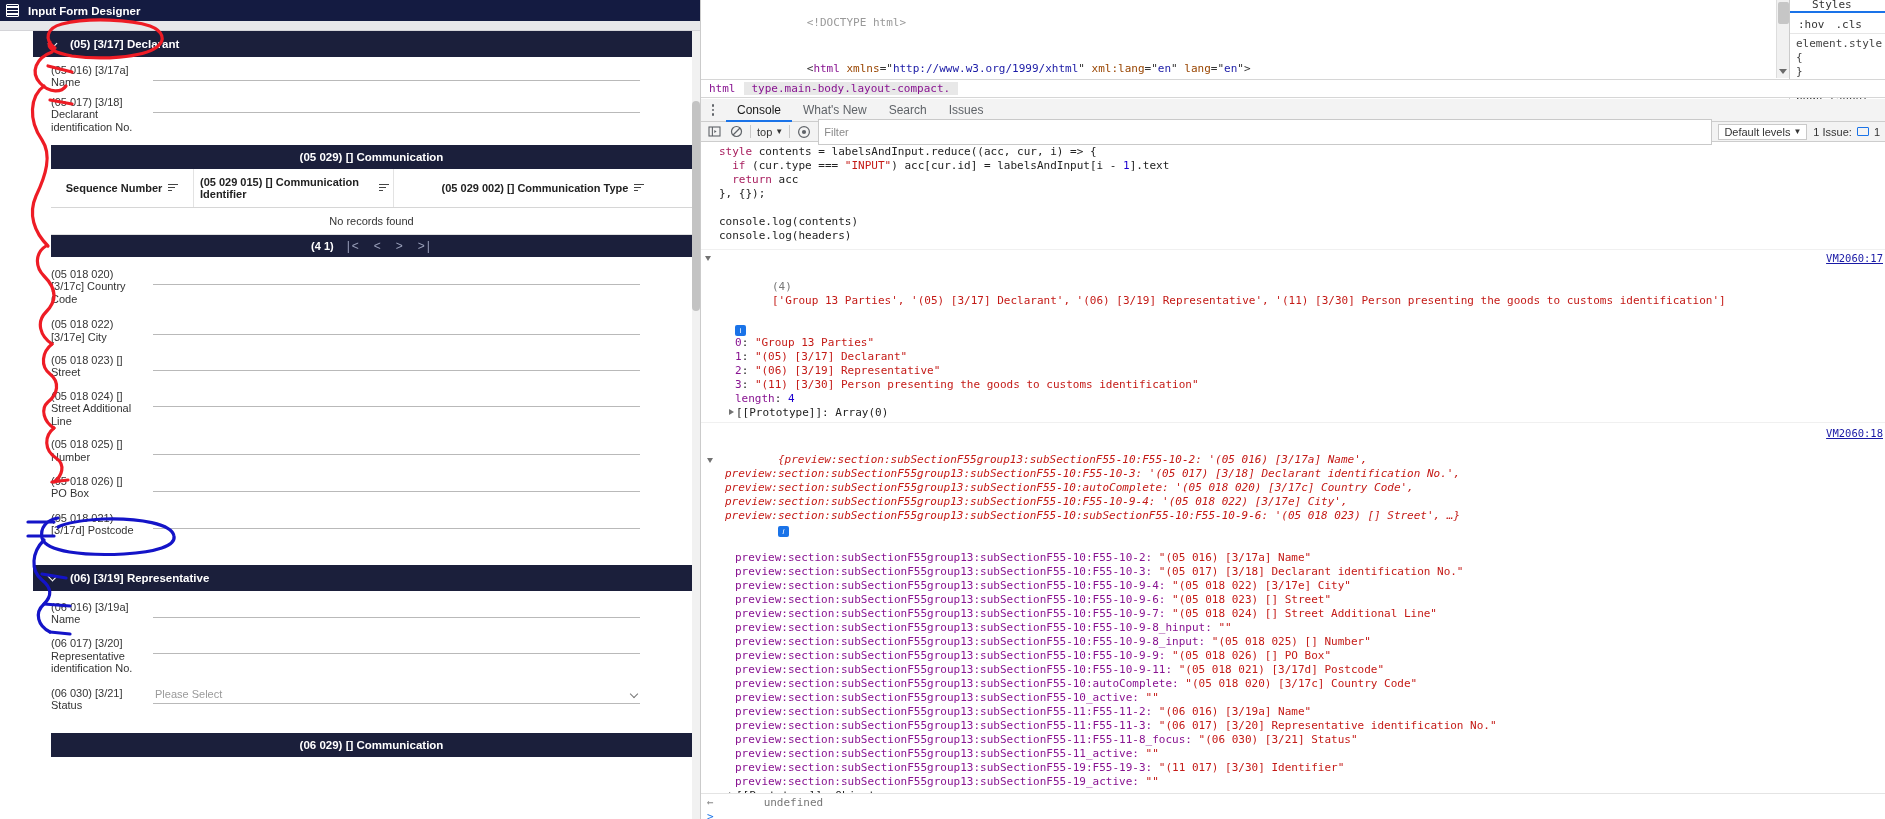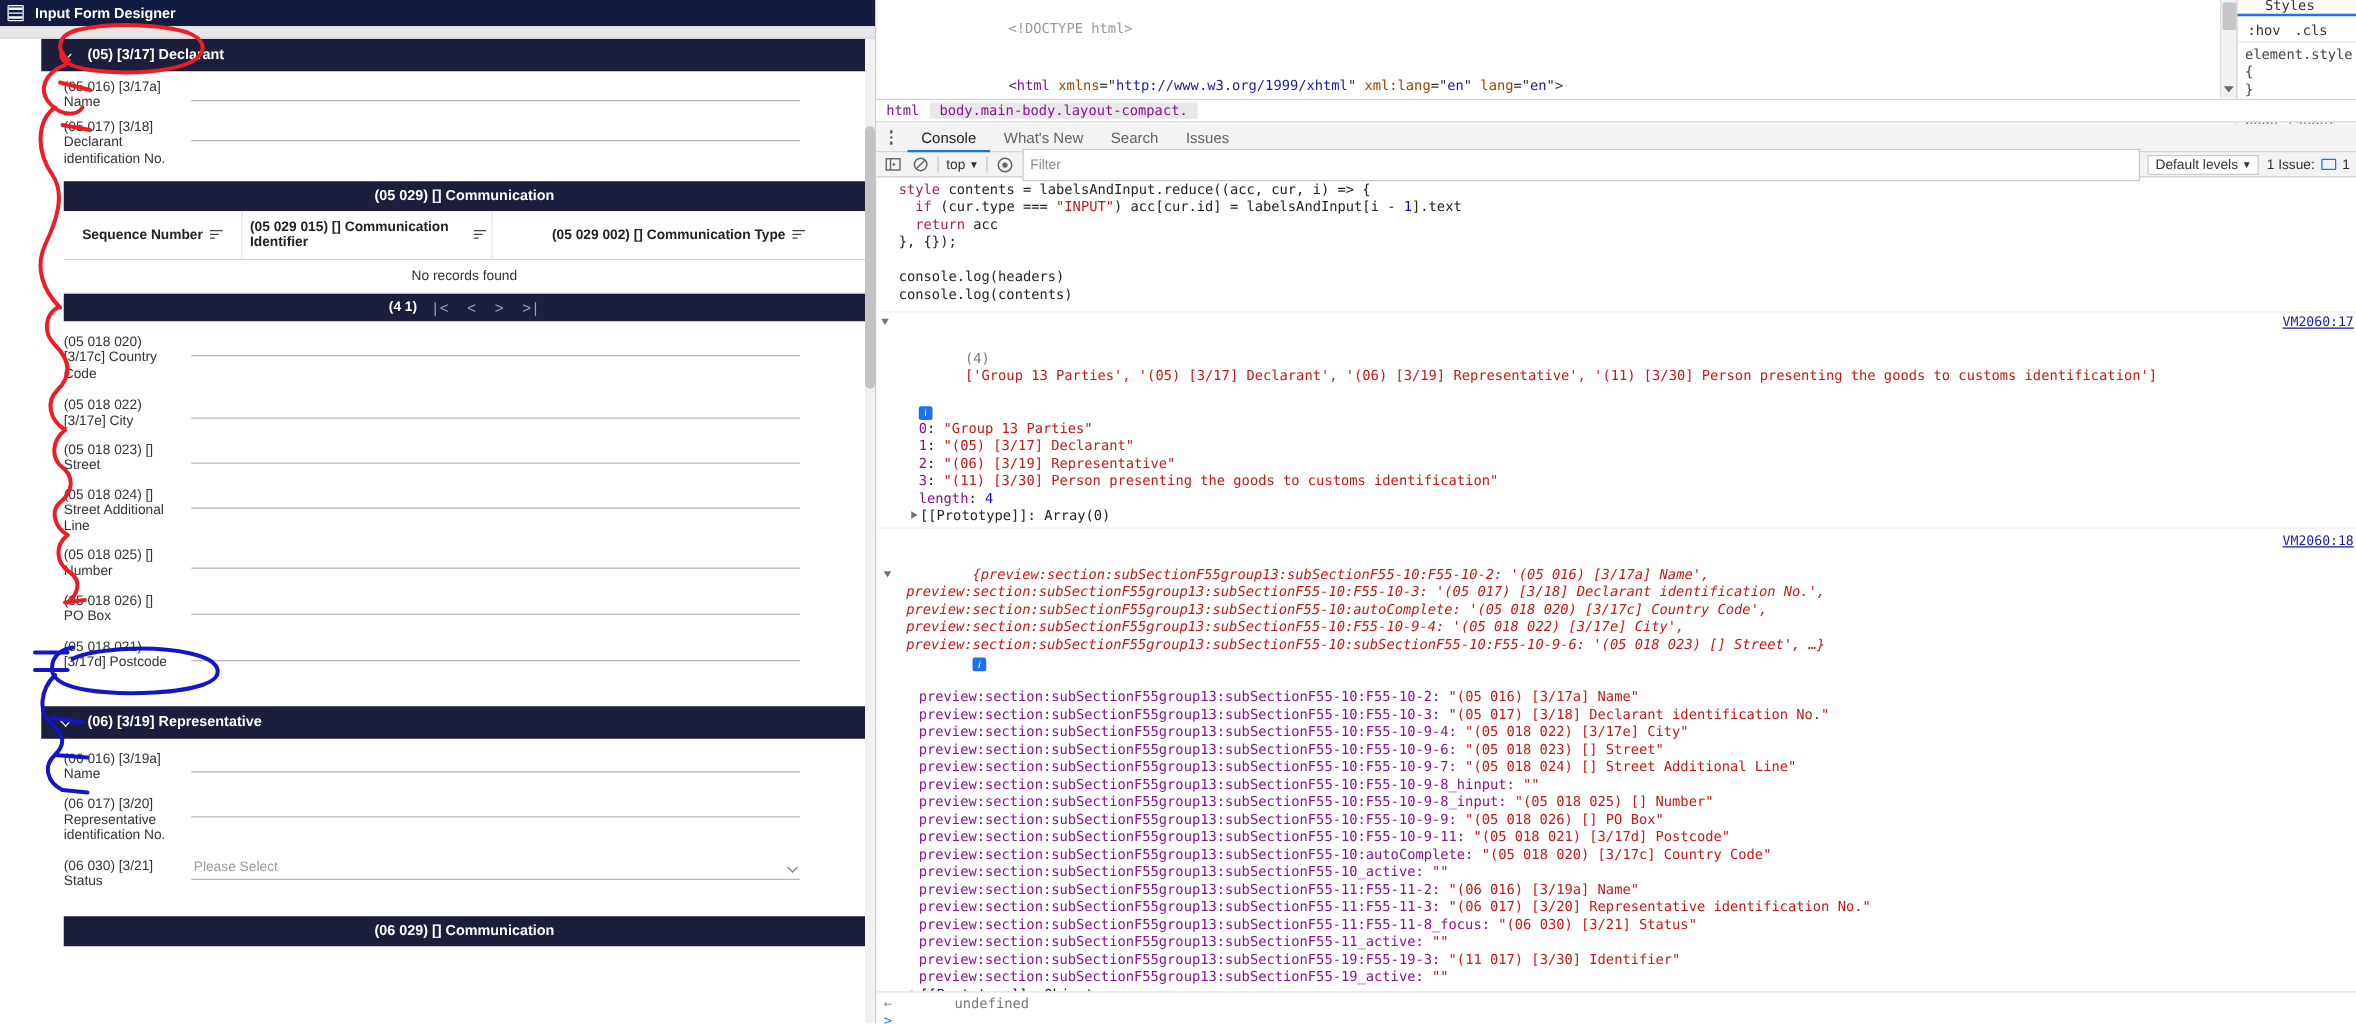--- a/index.html
+++ b/index.html
@@ -368,21 +368,21 @@
     <div class="styles-body">
       <div>element.style {</div>
       <div>}</div>
       <span class="sel-link">layout-…</span>
       <div class="origin">body.layout</div>
     </div>
   </div>
 
   <div id="breadcrumb">
     <span class="crumb">html</span>
-    <span class="crumb active">body.main-body.layout-compact.</span>
+    <span class="crumb active">type.main-body.layout-compact.</span>
   </div>
 
   <div id="console-tabs">
     <span class="kebab">
         <i></i>
         <i></i>
         <i></i>
       </span>
     <span class="ctab active">Console</span>
     <span class="ctab">What's New</span>
@@ -429,22 +429,22 @@
   </div>
 
   <div id="console-body">
 
     <div class="cgroup" style="padding-bottom:6px">
       <div class="cline"><span class="kw">style</span><span class="plain"> contents = labelsAndInput.reduce((acc, cur, i) =&gt; {</span></div>
       <div class="cline"><span class="plain">  </span><span class="kw">if</span><span class="plain"> (cur.type === </span><span class="str">"INPUT"</span><span class="plain">) acc[cur.id] = labelsAndInput[i - </span><span class="num">1</span><span class="plain">].text</span></div>
       <div class="cline"><span class="plain">  </span><span class="kw">return</span><span class="plain"> acc</span></div>
       <div class="cline"><span class="plain">}, {});</span></div>
       <div class="cline">&nbsp;</div>
+      <div class="cline"><span class="plain">console.log(contents)</span></div>
       <div class="cline"><span class="plain">console.log(headers)</span></div>
-      <div class="cline"><span class="plain">console.log(contents)</span></div>
     </div>
 
     <div class="cgroup">
       <span class="src-link" style="top:2px">VM2060:17</span>
       <div class="cline" style="position:relative">
         <span class="expander" style="left:4px;top:1px"><span class="arrow-d"></span></span>
         <span class="grey">(4)</span>
         <span class="str">['Group 13 Parties', '(05) [3/17] Declarant', '(06) [3/19] Representative', '(11) [3/30] Person presenting the goods to customs identification']</span>
       </div>
       <div class="cline" style="padding-left:34px"><span class="infobadge">i</span></div>

